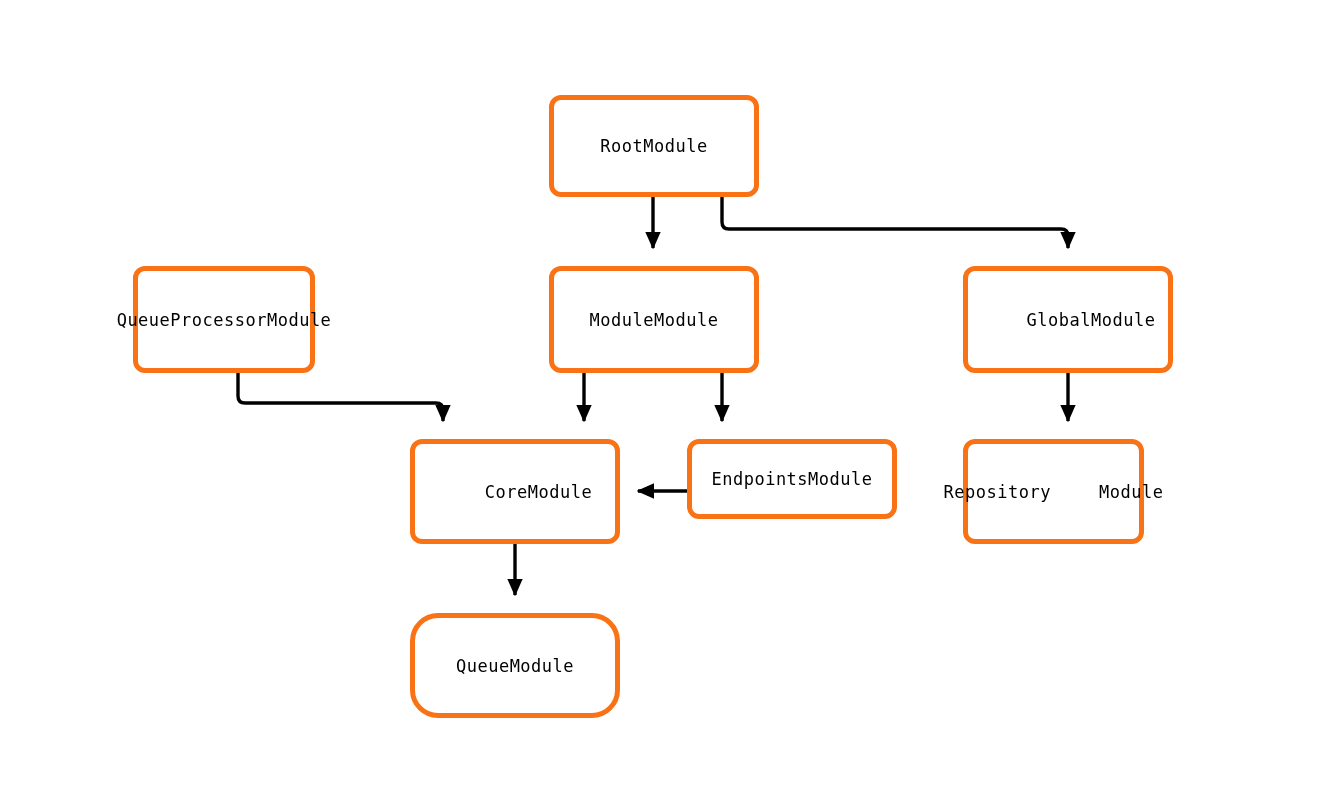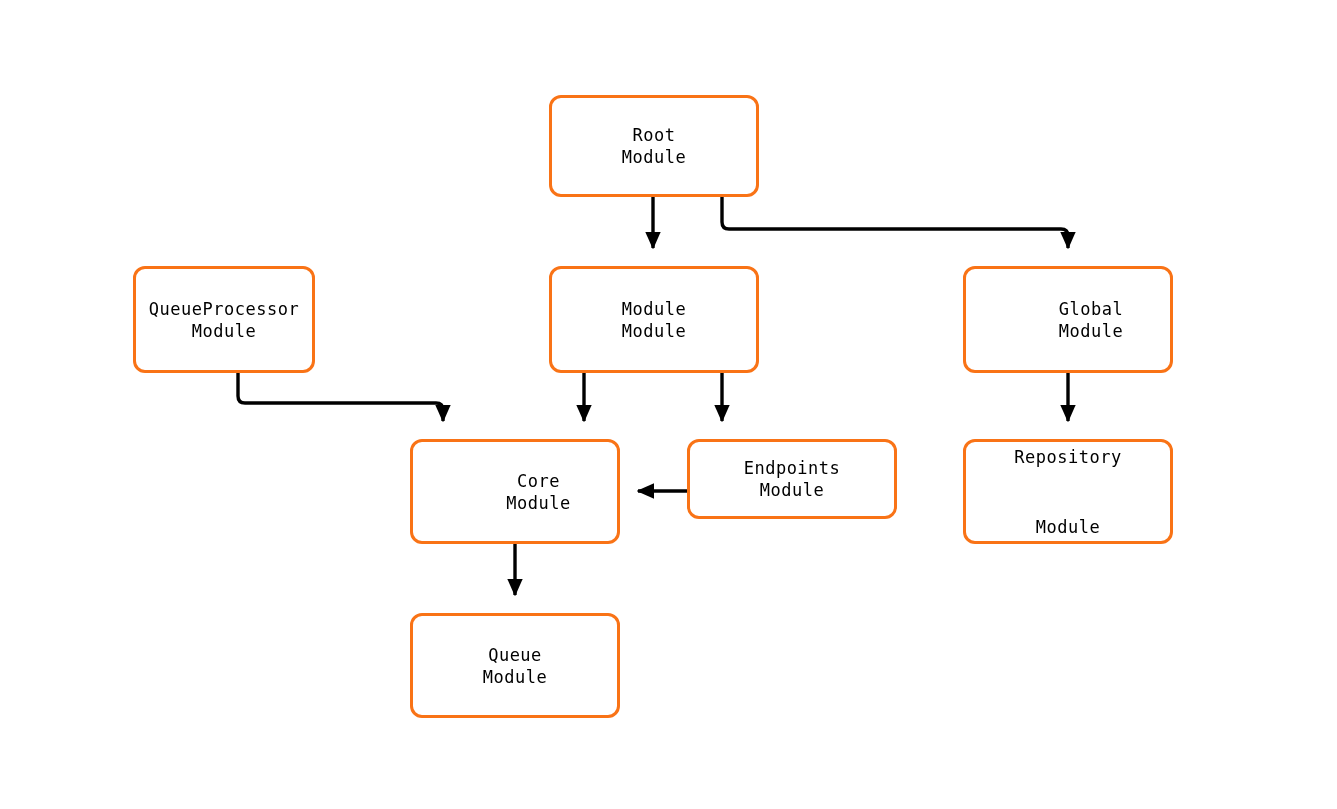--- a/index.html
+++ b/index.html
@@ -21,24 +21,24 @@
     left: 0;
     top: 0;
     width: 1337px;
     height: 809px;
     pointer-events: none;
   }
   .node {
     position: absolute;
     box-sizing: border-box;
     background: #ffffff;
-    border: 3px solid #f97316;
+    border: 5px solid #f97316;
     border-radius: 12px;
     display: flex;
-    flex-direction: column;
+    flex-direction: row;
     align-items: center;
     justify-content: center;
     text-align: right;
     color: #000000;
     font-size: 17px;
     line-height: 22px;
     letter-spacing: 0.5px;
     z-index: 2;
   }
   .node .line1,
@@ -102,23 +102,23 @@
   <div class="node" style="left:410px; top:439px; width:210px; height:105px;padding-left:47px;">
     <span class="line1">Core</span>
     <span class="line2">Module</span>
   </div>
 
   <div class="node" style="left:687px; top:439px; width:210px; height:80px;">
     <span class="line1">Endpoints</span>
     <span class="line2">Module</span>
   </div>
 
-  <div class="node" style="left:963px; top:439px; width:210px; height:105px;gap:48px;">
+  <div class="node" style="left:963px; top:439px; width:181px; height:105px;gap:48px;">
     <span class="line1">Repository</span>
     <span class="line2">Module</span>
   </div>
 
-  <div class="node" style="left:410px; top:613px; width:210px; height:105px;">
+  <div class="node" style="left:410px; top:613px; width:210px; height:105px;border-radius:28px;">
     <span class="line1">Queue</span>
     <span class="line2">Module</span>
   </div>
 
 </div>
 
 </body></html>

